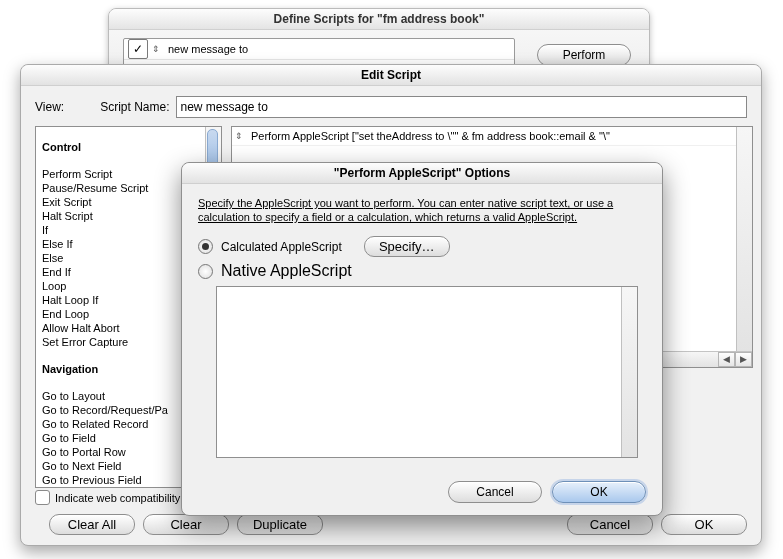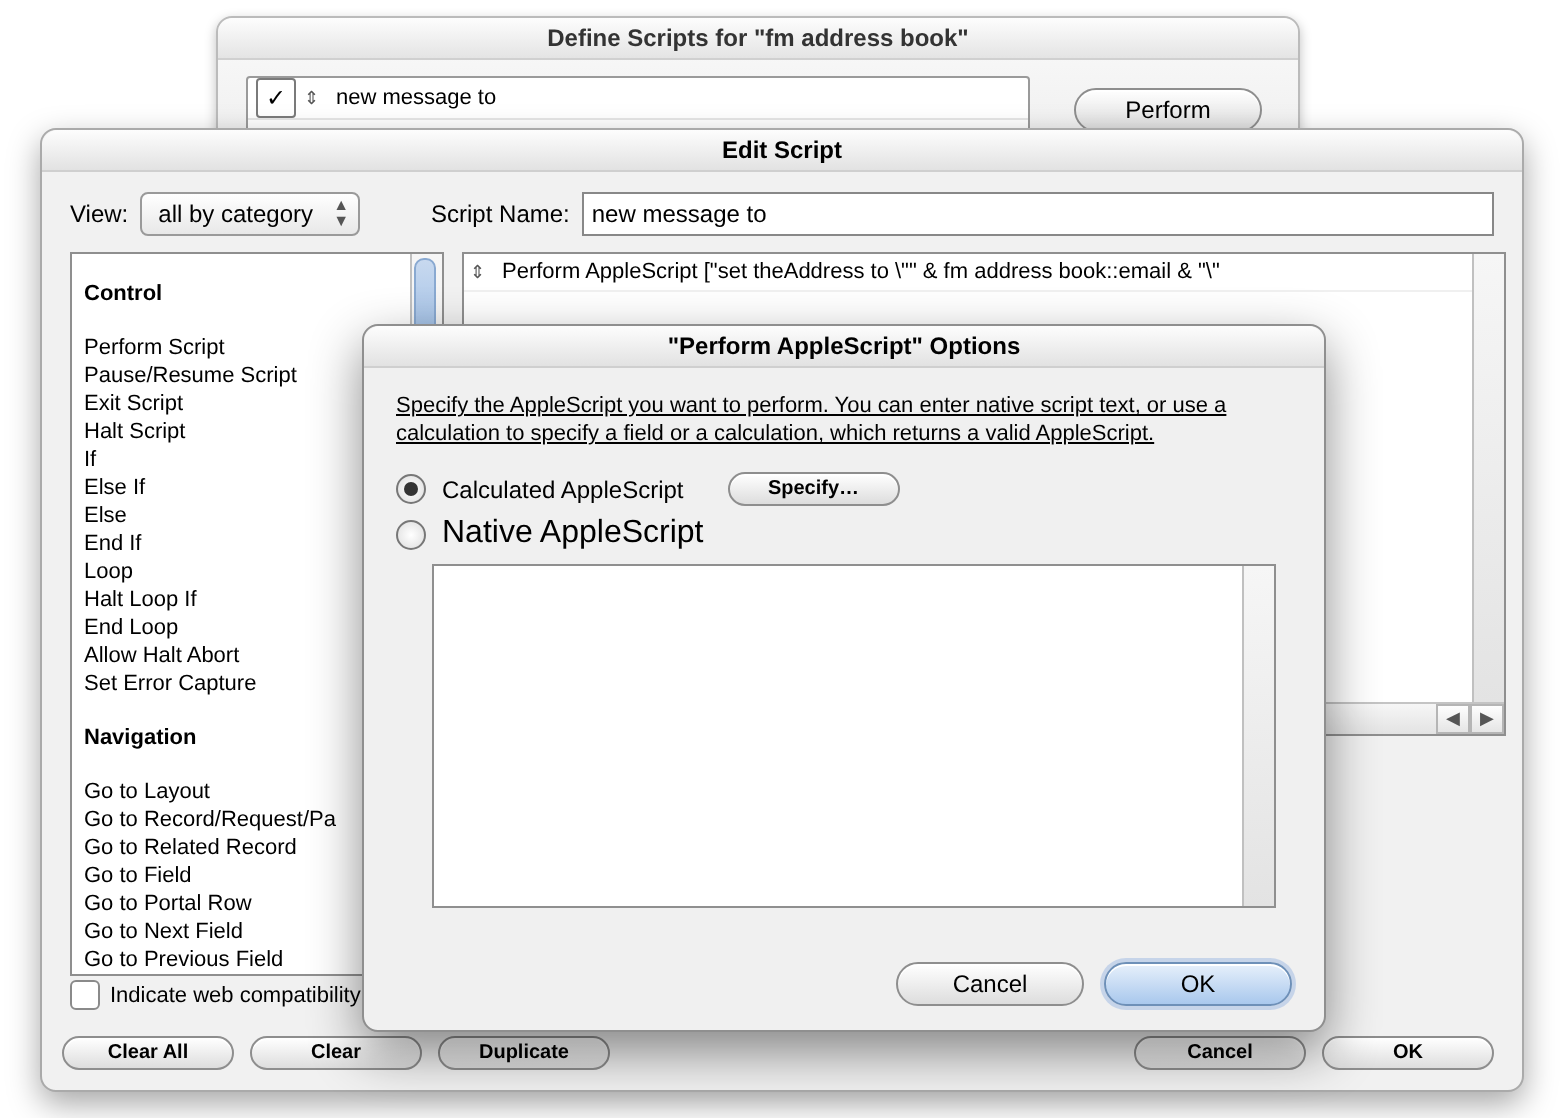--- a/index.html
+++ b/index.html
@@ -11,21 +11,21 @@
   .win-back .body{position:relative;padding:10px 14px;}
   .scriptlist-frame{position:absolute;left:14px;top:8px;width:390px;height:40px;border:1px solid #9a9a9a;background:#fff;border-radius:2px;}
   .scriptlist-row{display:flex;align-items:center;height:20px;border-bottom:1px solid #e6e6e6;}
   .scriptlist-row .chk{width:18px;height:18px;margin:0 4px;border:1px solid #7a7a7a;border-radius:2px;background:#fff;display:flex;align-items:center;justify-content:center;font-size:12px;}
   .scriptlist-row .sorter{width:10px;font-size:9px;color:#555;margin-right:6px;}
   .btn-perform{position:absolute;right:18px;top:14px;}
 
   
   .aqua-btn{display:inline-block;min-width:60px;padding:3px 16px;border:1px solid #8e8e8e;border-radius:12px;background:linear-gradient(#ffffff,#dddddd);font-size:12px;text-align:center;box-shadow:inset 0 1px 0 #fff;cursor:default;}
   .aqua-btn.default{background:linear-gradient(#e7f0fb,#a9c8ed);border-color:#6e90b8;box-shadow:0 0 0 2px rgba(120,160,220,.35), inset 0 1px 0 #fff;}
-  .aqua-btn.small{padding:2px 12px;font-size:10px;border-radius:10px;font-weight:bold;}
+  .aqua-btn.small{padding:2px 12px;font-size:13px;border-radius:10px;}
 
   
   .win-mid{position:absolute;left:20px;top:64px;width:740px;height:480px;border:1px solid #aaa;border-radius:8px;background:#f1f1f1;box-shadow:0 6px 16px rgba(0,0,0,.35);}
   .win-mid .titlebar{height:20px;text-align:center;font-size:12px;font-weight:bold;line-height:20px;border-bottom:1px solid #cfcfcf;border-radius:8px 8px 0 0;background:linear-gradient(#fdfdfd,#e2e2e2);}
   .mid-top{display:flex;align-items:center;gap:6px;padding:10px 14px 8px 14px;}
   .label{font-size:12px;}
   .popup{position:relative;display:inline-flex;align-items:center;border:1px solid #9a9a9a;border-radius:4px;background:linear-gradient(#ffffff,#e8e8e8);height:20px;padding:0 22px 0 8px;font-size:12px;}
   .popup .arrows{position:absolute;right:4px;top:2px;font-size:8px;line-height:8px;color:#555;text-align:center;}
   .textfield{border:1px solid #888;background:#fff;height:18px;padding:1px 4px;font-size:12px;flex:1;}
   .mid-body{position:relative;padding:0 14px 0 14px;}
@@ -41,21 +41,21 @@
   .steps-body{position:relative;height:100%;}
   .steps-hscroll{position:absolute;left:0;right:0;bottom:0;height:15px;background:linear-gradient(#f6f6f6,#e3e3e3);border-top:1px solid #c4c4c4;display:flex;align-items:center;justify-content:flex-end;}
   .steps-hscroll .harrow{width:15px;height:13px;border:1px solid #b5b5b5;background:linear-gradient(#fefefe,#e5e5e5);font-size:9px;text-align:center;line-height:13px;color:#555;}
 
   .optline{position:absolute;left:530px;top:364px;}
   .optline .aqua-btn{min-width:70px;}
 
   .mid-bottom{position:absolute;left:14px;right:14px;bottom:40px;display:flex;align-items:center;gap:16px;}
   .chkbox{display:inline-flex;align-items:center;gap:5px;}
   .chkbox .box{width:13px;height:13px;border:1px solid #8a8a8a;border-radius:3px;background:#fff;}
-  .mid-footer{position:absolute;left:10px;right:14px;bottom:10px;display:flex;align-items:center;}
+  .mid-footer{position:absolute;left:28px;right:14px;bottom:10px;display:flex;align-items:center;}
   .mid-footer .left-grp{display:flex;gap:8px;}
   .mid-footer .right-grp{margin-left:auto;display:flex;gap:8px;}
 
   
   .win-front{position:absolute;left:181px;top:162px;width:480px;height:352px;border:1px solid #8f8f8f;border-radius:8px;background:#f0f0f0;box-shadow:0 10px 26px rgba(0,0,0,.45);}
   .win-front .titlebar{height:20px;text-align:center;font-size:12px;font-weight:bold;line-height:20px;border-bottom:1px solid #cfcfcf;border-radius:8px 8px 0 0;background:linear-gradient(#fdfdfd,#e2e2e2);}
   .front-body{padding:12px 16px 10px 16px;}
   .instr{font-size:11px;line-height:14px;margin-bottom:12px;text-decoration:underline;}
   .radio-row{display:flex;align-items:center;gap:8px;margin:5px 0;}
   .radio{width:13px;height:13px;border:1px solid #777;border-radius:50%;background:radial-gradient(#fff,#ddd);position:relative;}
@@ -82,24 +82,20 @@
         <span class="aqua-btn">Perform</span>
       </div>
     </div>
   </div>
 
   <div class="win-mid">
     <div class="titlebar">Edit Script</div>
 
     <div class="mid-top">
       <span class="label">View:</span>
-      <span class="popup">
-        <span>all by category</span>
-        <span class="arrows">▲<br>▼</span>
-      </span>
       <span style="width:24px"></span>
       <span class="label">Script Name:</span>
       <input class="textfield" value="new message to" style="">
     </div>
 
     <div class="mid-body">
 
       <div class="left-list">
         <div id="catlist" style="position:absolute;left:0;top:0;right:15px;">
             <div class="hdr">Control</div>

